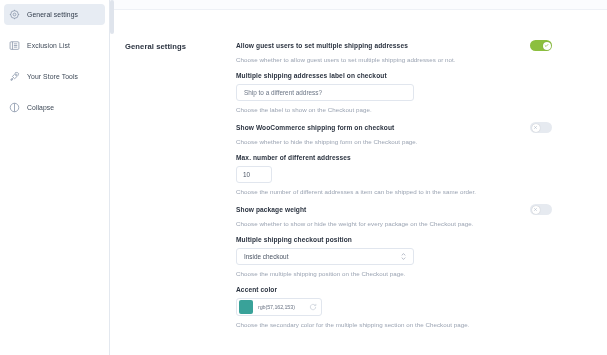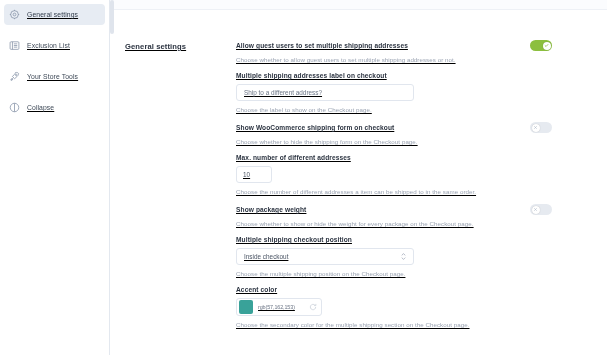--- a/index.html
+++ b/index.html
@@ -2,21 +2,21 @@
 <html><head>
 <meta charset="utf-8">
 <style>
   * { box-sizing: border-box; margin: 0; padding: 0; }
   html, body {
     width: 607px; height: 355px;
     font-family: "Liberation Sans", sans-serif;
     background: #ffffff;
     overflow: hidden;
   }
-  .app { position: relative; width: 607px; height: 355px; display: flex; background:#fff;text-decoration:underline; }
+  .app { position: relative; width: 607px; height: 355px; display: flex; background:#fff; }
 
   
   .sidebar {
     width: 110px; height: 355px;
     background: #ffffff;
     border-right: 1px solid #e3e8ef;
     padding-top: 4px;
     flex: 0 0 110px;
     position: relative;
   }

